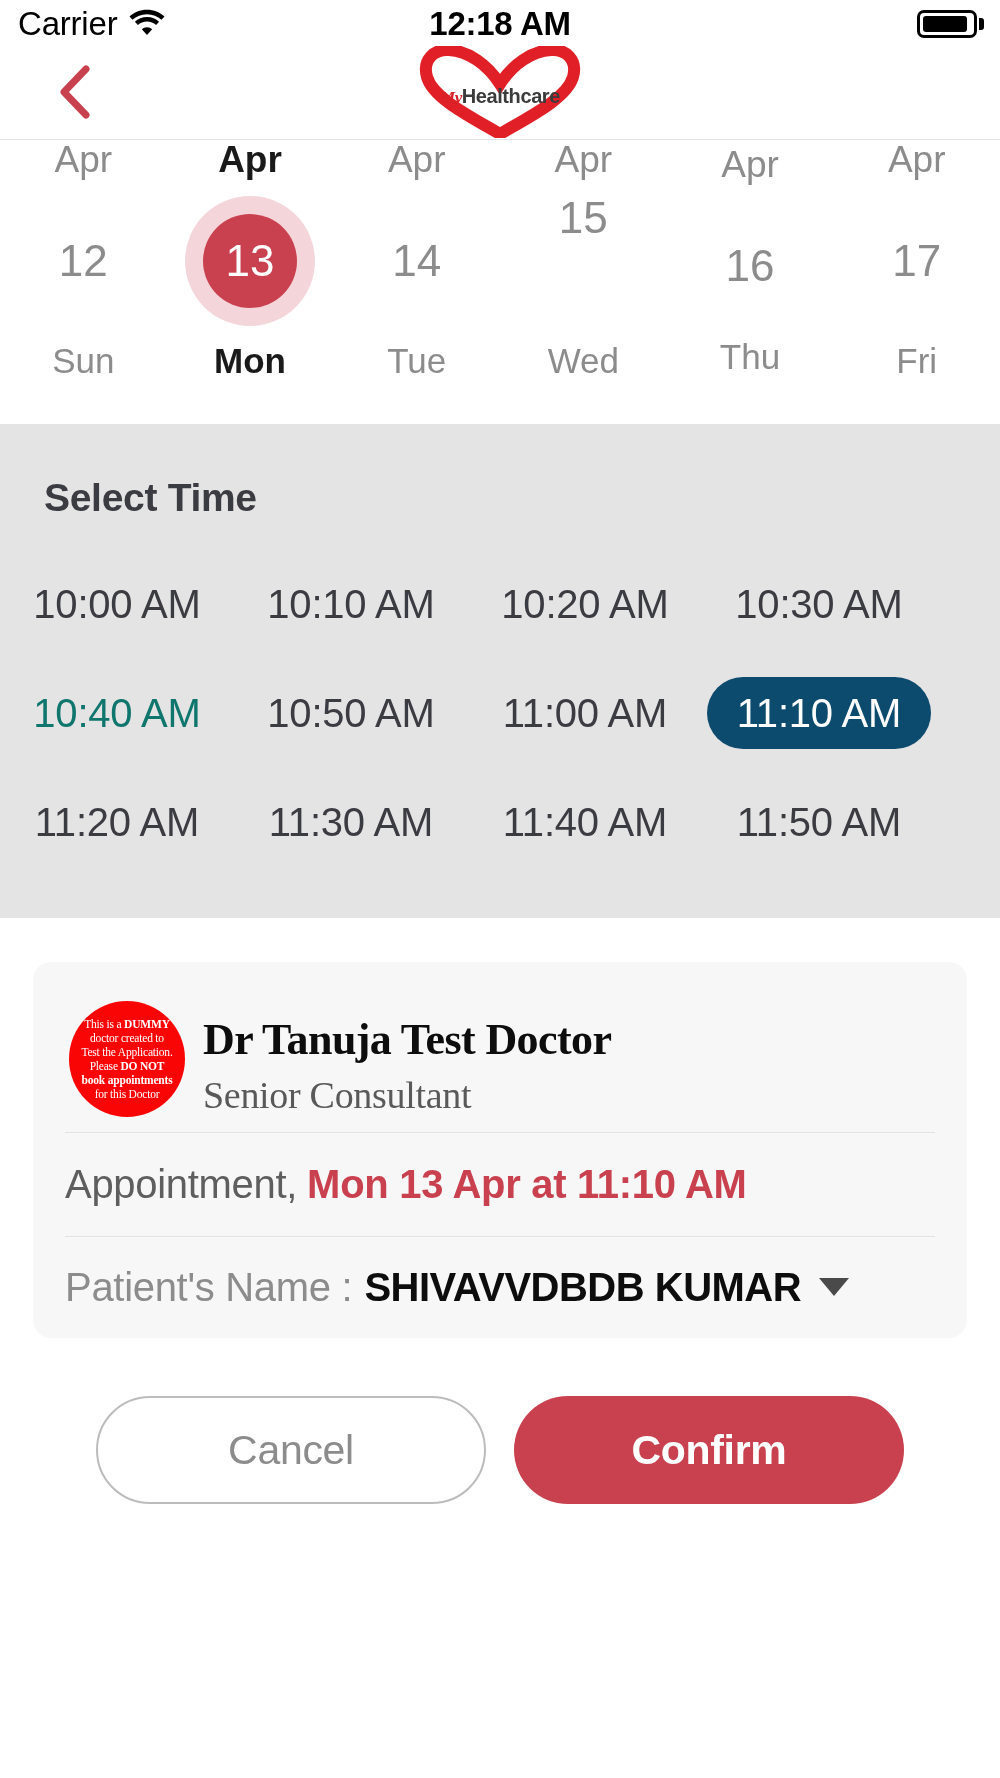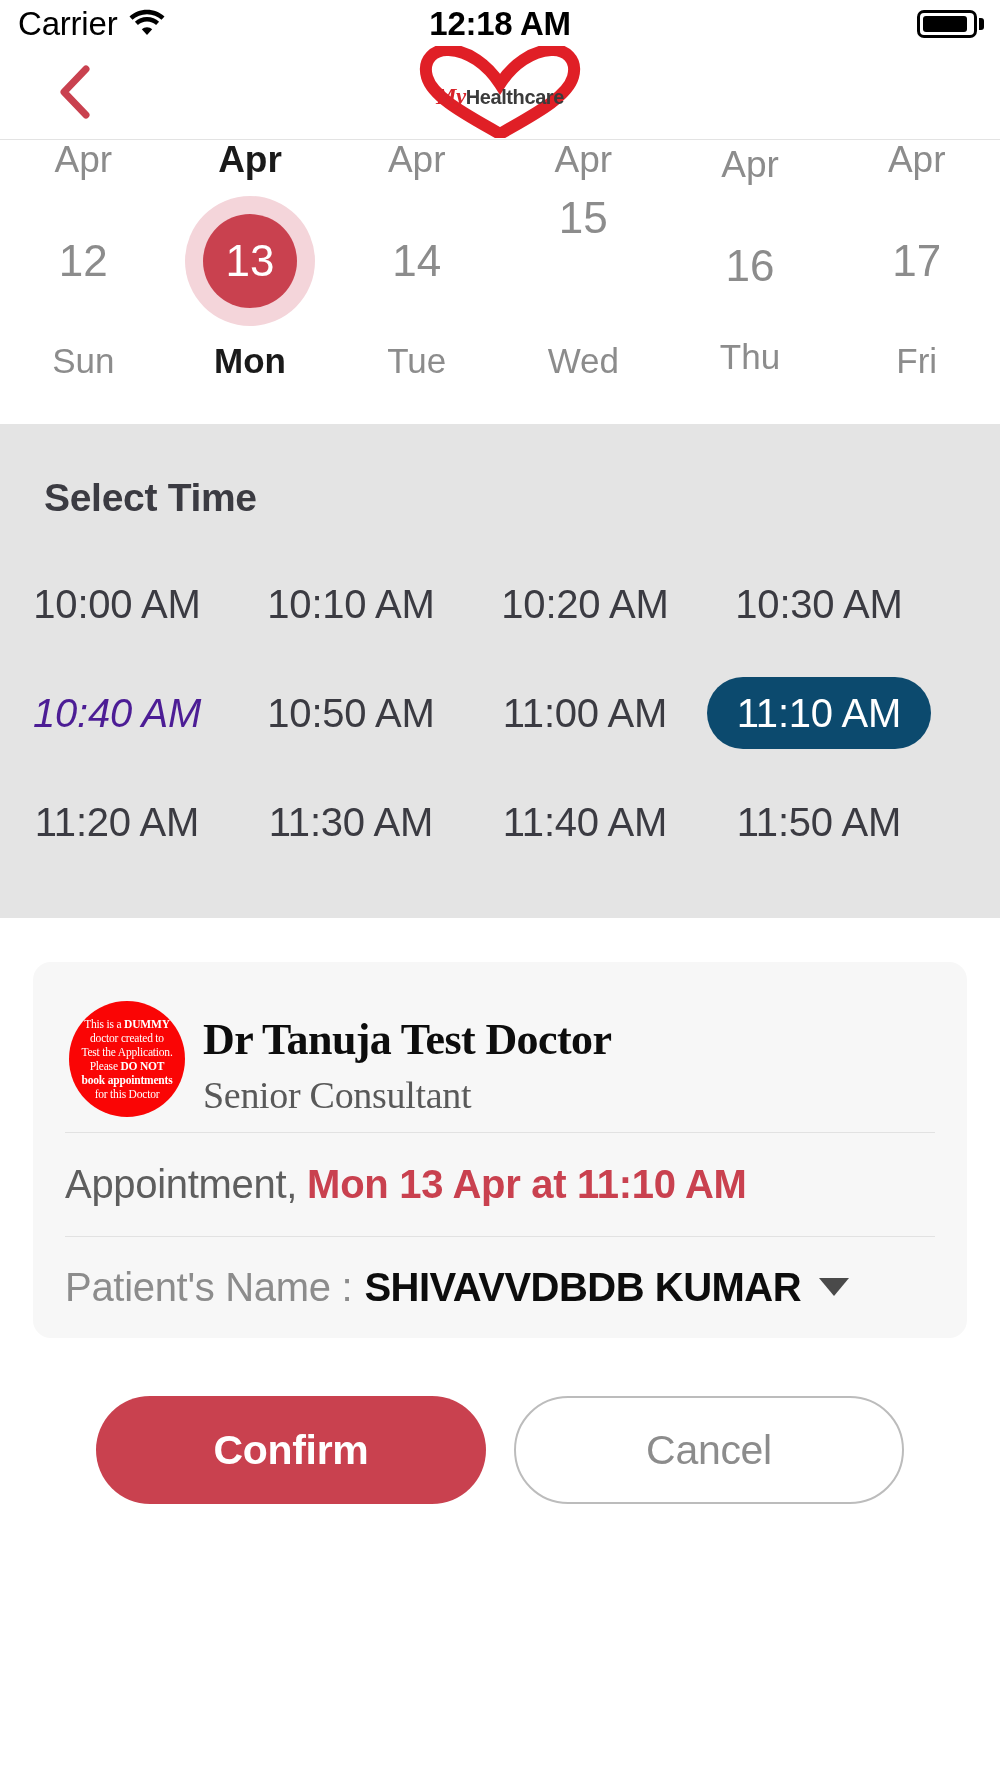--- a/index.html
+++ b/index.html
@@ -35,21 +35,21 @@
     width:46px; height:56px; display:flex; align-items:center; justify-content:center;
     cursor:pointer;
   }
   .logo-wrap {
     position:absolute; left:50%; top:50%; transform:translate(-50%,-50%);
     width:178px; height:92px; display:flex; align-items:center; justify-content:center;
   }
   .logo-text { position:absolute; top:50%; left:50%; transform:translate(-50%,-38%);
                white-space:nowrap; display:flex; align-items:baseline; }
   .logo-my { font-family:"Liberation Serif", serif; font-style:italic; font-weight:bold;
-             font-size:23px; color:#d8232a; letter-spacing:-0.5px; }
+             font-size:17px; color:#d8232a; letter-spacing:-0.5px; }
   .logo-hc { font-size:20px; font-weight:bold; color:#3b3b3b; letter-spacing:-0.4px; }
 
   
   .datestrip {
     position:absolute; top:141px; left:0; width:1000px; height:237px;
     background:#fff; display:flex; align-items:center;
   }
   .date-col {
     flex:1; height:100%; position:relative;
     display:flex; flex-direction:column; align-items:center; justify-content:center;
@@ -83,21 +83,21 @@
     display:grid; grid-template-columns:repeat(4,1fr); row-gap:0;
   }
   .slot {
     height:109px; display:flex; align-items:center; justify-content:center;
     cursor:pointer;
   }
   .slot span {
     font-size:40px; color:#3b3b42; font-weight:normal; letter-spacing:-0.2px;
     padding:16px 30px; border-radius:48px; line-height:1;
   }
-  .slot.disabled span { color:#4c1d95;font-style:italic; }
+  .slot.disabled span { color:#0f766e; }
   .slot.selected span { background:#0c4a6e; color:#ffffff; }
 
   
   .card {
     position:absolute; left:33px; top:962px; width:934px; height:376px;
     background:#f7f7f7; border-radius:18px;
   }
   .doc-row { position:absolute; left:0; top:16px; width:100%; height:167px;font-family:Liberation Serif, serif; }
   .avatar {
     position:absolute; left:36px; top:23px; width:116px; height:116px;
@@ -317,17 +317,17 @@
 
     <div class="pat-row">
       <span class="pat-label">Patient's Name :</span>
       <span class="pat-value">SHIVAVVDBDB KUMAR</span>
       <span class="caret"></span>
     </div>
 
   </div>
 
   <div class="actions">
+    <div class="btn btn-cancel">Cancel</div>
     <div class="btn btn-confirm">Confirm</div>
-    <div class="btn btn-cancel">Cancel</div>
   </div>
 
 </div>
 
 </body></html>

